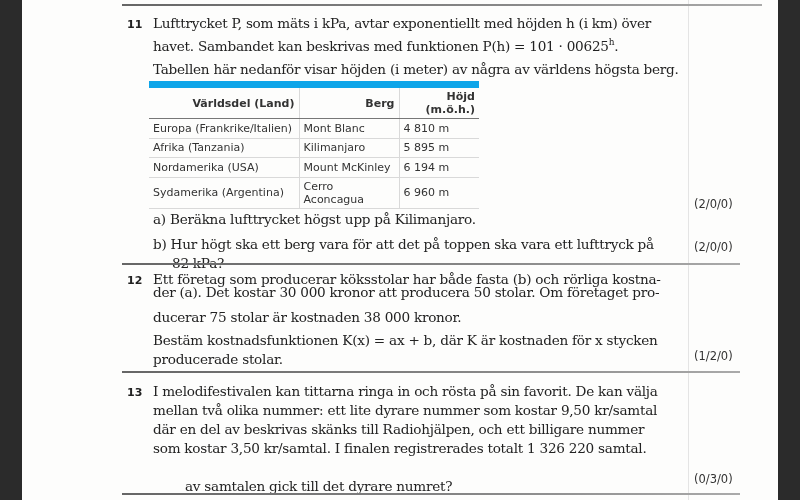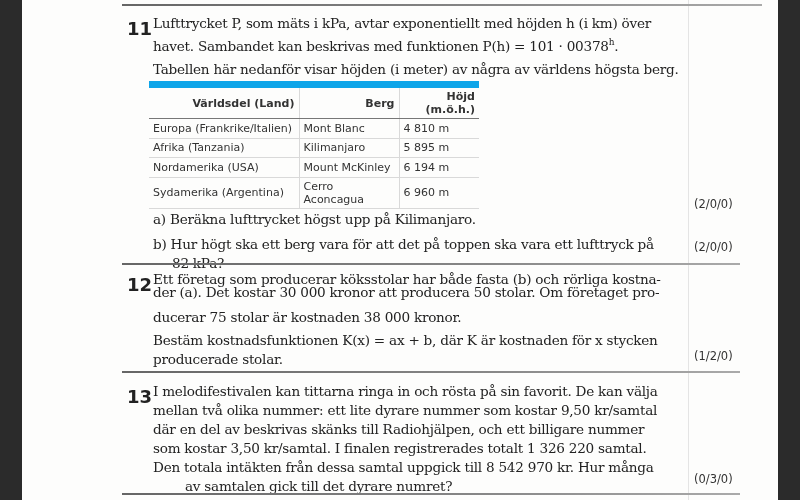--- a/index.html
+++ b/index.html
@@ -8,21 +8,21 @@
       position: absolute; left: 22px; top: 0; width: 756px; height: 500px;
       background: #fdfdfc;
       font-family: "DejaVu Serif", "Liberation Serif", serif;
       color: #222;
     }
     .margin-line { position: absolute; left: 666px; top: 0; width: 1px; height: 500px; background: #e4e4e4; }
     .hrule { position: absolute; left: 100px; height: 2px; background: linear-gradient(90deg,#666,#888 60%,#aaa); }
     .q { position: absolute; left: 105px; width: 560px; }
     .qnum {
       position: absolute; left: 0; top: 0;
-      font-family: "DejaVu Sans", sans-serif; font-weight: bold; font-size: 18px; color: #222;
+      font-family: "DejaVu Sans", sans-serif; font-weight: bold; font-size: 11px; color: #222;
     }
     .text { position: absolute; left: 26px; font-size: 13.6px; line-height: 19px; letter-spacing: -0.25px; }
     .pts {
       position: absolute; left: 672px; font-family: "DejaVu Sans", sans-serif; font-size: 11.5px; color: #333; text-align: center;
     }
     table.mt {
       position: absolute; left: 127px; top: 81px;
       border-collapse: collapse;
       font-family: "DejaVu Sans", sans-serif; font-size: 11px; color: #333;
     }
@@ -39,21 +39,21 @@
   <div class="margin-line"></div>
 
   <div class="hrule" style="top:4px; width:640px;"></div>
 
   <div class="q" style="top:14px; height:250px;">
     <span class="qnum" style="top:4px;">11</span>
     <div class="text" style="top:0;">
       <span>Lufttrycket P, som mäts i kPa, avtar exponentiellt med höjden h (i km) över</span>
     </div>
     <div class="text" style="top:19px;">
-      <span>havet. Sambandet kan beskrivas med funktionen P(h) = 101 · 00378</span><sup>h</sup><span>.</span>
+      <span>havet. Sambandet kan beskrivas med funktionen P(h) = 101 · 00625</span><sup>h</sup><span>.</span>
     </div>
     <div class="text" style="top:46px;">Tabellen här nedanför visar höjden (i meter) av några av världens högsta berg.</div>
   </div>
 
   <table class="mt">
     <thead>
       <tr>
         <th class="col1">Världsdel (Land)</th>
         <th class="col2">Berg</th>
         <th class="col3">Höjd (m.ö.h.)</th>
@@ -110,19 +110,18 @@
   <span class="pts" style="top:349px;">(1/2/0)</span>
 
   <div class="hrule" style="top:371px; width:618px;"></div>
 
   <div class="q" style="top:382px; height:115px;">
     <span class="qnum" style="top:4px;">13</span>
     <div class="text" style="top:0;">I melodifestivalen kan tittarna ringa in och rösta på sin favorit. De kan välja</div>
     <div class="text" style="top:19px;">mellan två olika nummer: ett lite dyrare nummer som kostar 9,50 kr/samtal</div>
     <div class="text" style="top:38px;">där en del av beskrivas skänks till Radiohjälpen, och ett billigare nummer</div>
     <div class="text" style="top:57px;">som kostar 3,50 kr/samtal. I finalen registrerades totalt 1 326 220 samtal.</div>
-    <div class="text" style="top:76px;">Den totala intäkten från dessa samtal uppgick till 8 542 970 kr. Hur många</div>
     <div class="text" style="top:95px;margin-left:32px;">av samtalen gick till det dyrare numret?</div>
   </div>
   <span class="pts" style="top:472px;">(0/3/0)</span>
 
   <div class="hrule" style="top:493px; width:618px;"></div>
 </div>
 
 </body></html>

